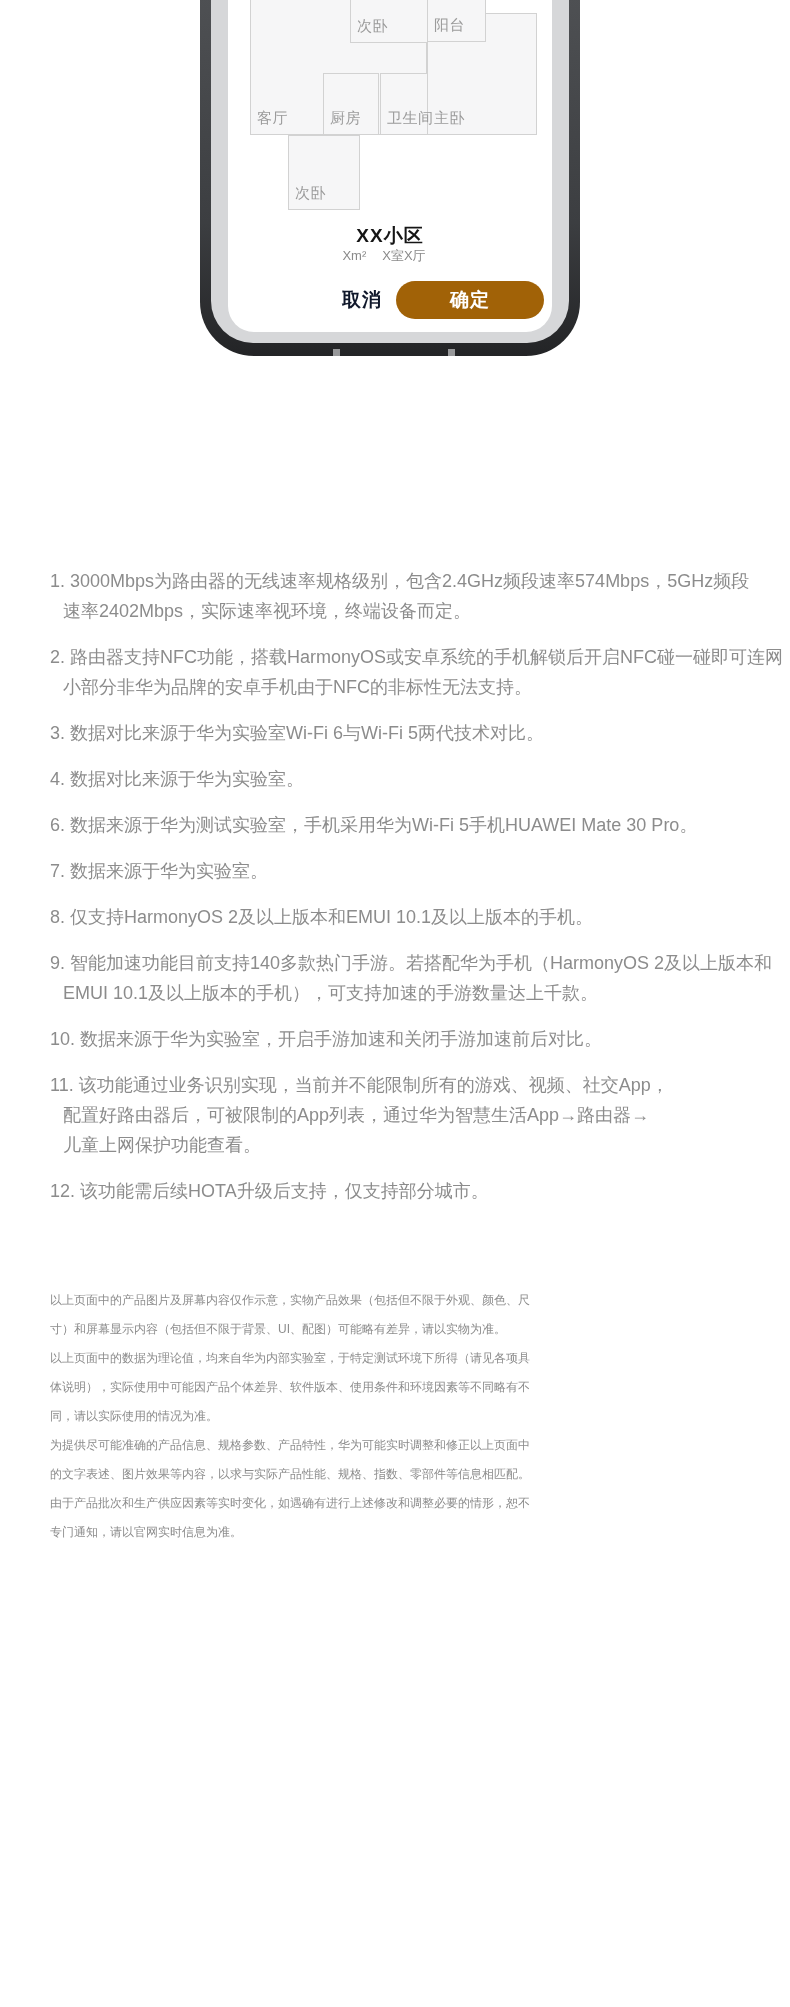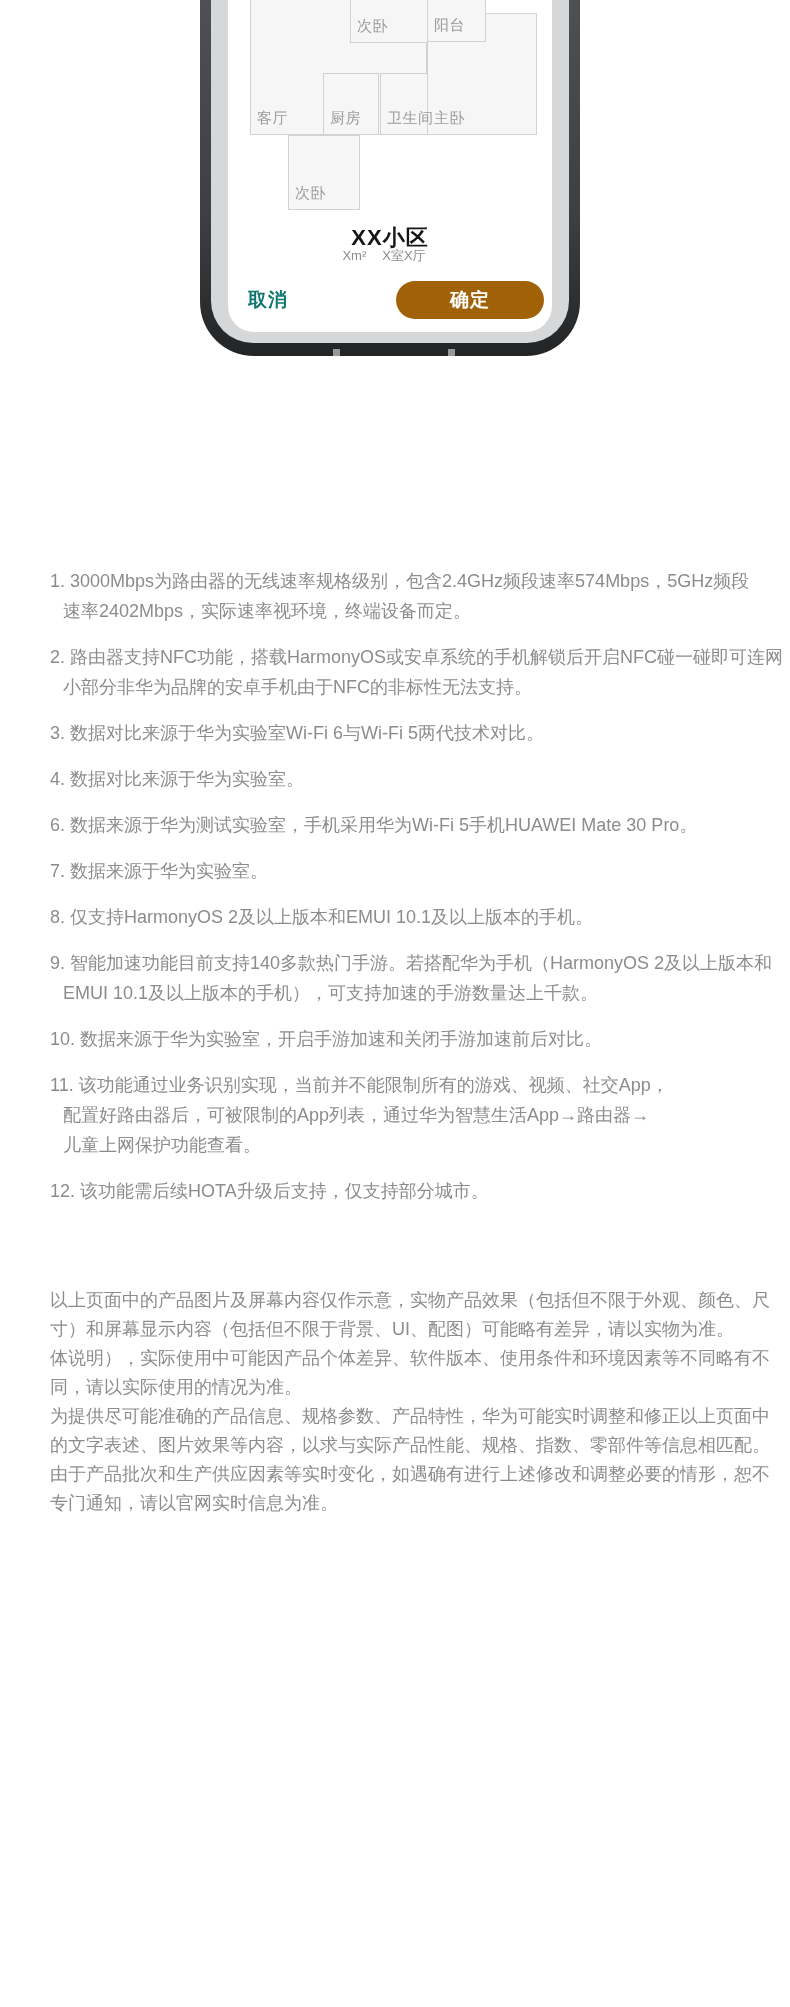--- a/index.html
+++ b/index.html
@@ -37,30 +37,30 @@
   .room-bed-top{left:350px;top:-120px;width:78px;height:163px;z-index:5;}
   .room-master {left:427px;top:13px;  width:110px;height:122px;z-index:5;text-align:right;}
   .room-balcony{left:427px;top:-120px;width:59px;height:162px;z-index:6;}
   .room-kitchen{left:323px;top:73px;  width:56px;height:62px;z-index:6;}
   .room-bath   {left:380px;top:73px;  width:48px;height:62px;z-index:6;text-align:right;}
   .room-bed-bot{left:288px;top:135px; width:72px;height:75px;z-index:5;}
 
   
   .community-title{
     position:absolute;left:228px;top:223px;width:324px;text-align:center;
-    font-size:22px;font-weight:700;color:#151515;letter-spacing:1px;z-index:7;
+    font-size:19px;font-weight:700;color:#151515;letter-spacing:1px;z-index:7;
   }
   .unit-info{
     position:absolute;left:228px;top:247px;width:312px;text-align:center;
     font-size:13px;color:#8a8a8a;z-index:7;
   }
   .unit-info .sep{display:inline-block;width:16px;}
   .btn-cancel{
-    position:absolute;left:248px;top:281px;width:146px;height:38px;
-    line-height:38px;text-align:left;color:#0f766e;font-size:19px;
+    position:absolute;left:236px;top:281px;width:146px;height:38px;
+    line-height:38px;text-align:right;color:#0f172a;font-size:19px;
     font-weight:600;z-index:7;cursor:pointer;letter-spacing:1px;
   }
   .btn-confirm{
     position:absolute;left:396px;top:281px;width:148px;height:38px;
     line-height:38px;text-align:center;background:#a16207;color:#ffffff;
     font-size:19px;font-weight:600;border-radius:19px;z-index:7;cursor:pointer;
     letter-spacing:1px;
   }
 
   
@@ -68,21 +68,21 @@
     position:absolute;left:50px;top:566px;width:710px;
     color:#8c8c8c;font-size:18px;
   }
   .fn-item{margin-bottom:16px;}
   .fn-line{line-height:30px;white-space:nowrap;}
   .fn-line.cont{padding-left:13px;}
 
   
   .legal{
     position:absolute;left:50px;top:1286px;width:710px;
-    color:#8c8c8c;font-size:18px;
+    color:#8c8c8c;font-size:12px;
   }
   .legal-line{line-height:29px;white-space:nowrap;}
 </style>
 </head>
 <body>
 
 <div>
   <div class="phone-frame"></div>
   <div class="phone-bezel"></div>
   <div class="phone-screen"></div>
@@ -156,19 +156,20 @@
     <div class="fn-line cont">儿童上网保护功能查看。</div>
   </div>
   <div class="fn-item">
     <div class="fn-line">12. 该功能需后续HOTA升级后支持，仅支持部分城市。</div>
   </div>
 </div>
 
 <div class="legal">
   <div class="legal-line">以上页面中的产品图片及屏幕内容仅作示意，实物产品效果（包括但不限于外观、颜色、尺</div>
   <div class="legal-line">寸）和屏幕显示内容（包括但不限于背景、UI、配图）可能略有差异，请以实物为准。</div>
+  <div class="legal-line">以上页面中的数据为理论值，均来自华为内部实验室，于特定测试环境下所得（请见各项具</div>
   <div class="legal-line">体说明），实际使用中可能因产品个体差异、软件版本、使用条件和环境因素等不同略有不</div>
   <div class="legal-line">同，请以实际使用的情况为准。</div>
   <div class="legal-line">为提供尽可能准确的产品信息、规格参数、产品特性，华为可能实时调整和修正以上页面中</div>
   <div class="legal-line">的文字表述、图片效果等内容，以求与实际产品性能、规格、指数、零部件等信息相匹配。</div>
   <div class="legal-line">由于产品批次和生产供应因素等实时变化，如遇确有进行上述修改和调整必要的情形，恕不</div>
   <div class="legal-line">专门通知，请以官网实时信息为准。</div>
 </div>
 
 </body></html>

